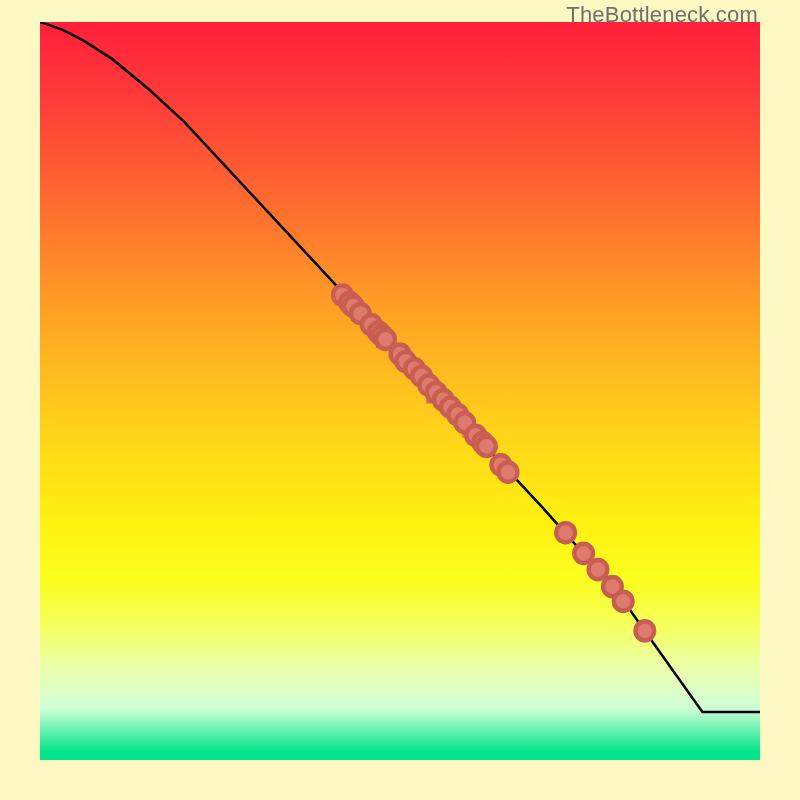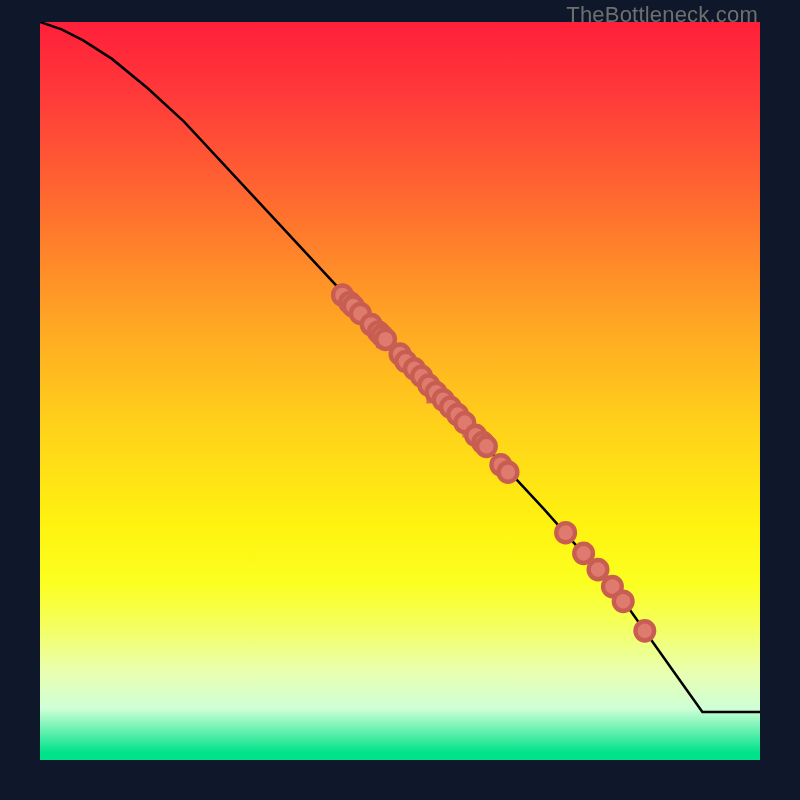--- a/index.html
+++ b/index.html
@@ -8,21 +8,21 @@
     width: 800px;
     height: 800px;
     background: #000;
     font-family: Arial, Helvetica, sans-serif;
     overflow: hidden;
   }
   .frame {
     position: relative;
     width: 800px;
     height: 800px;
-    background: #0f172a;
+    background: #fef9c3;
   }
   .plot {
     position: absolute;
     left: 40px;
     top: 22px;
     width: 720px;
     height: 738px;
     background: linear-gradient(to bottom,
       #ff1f3a 0%,
       #ff3a3a 10%,

